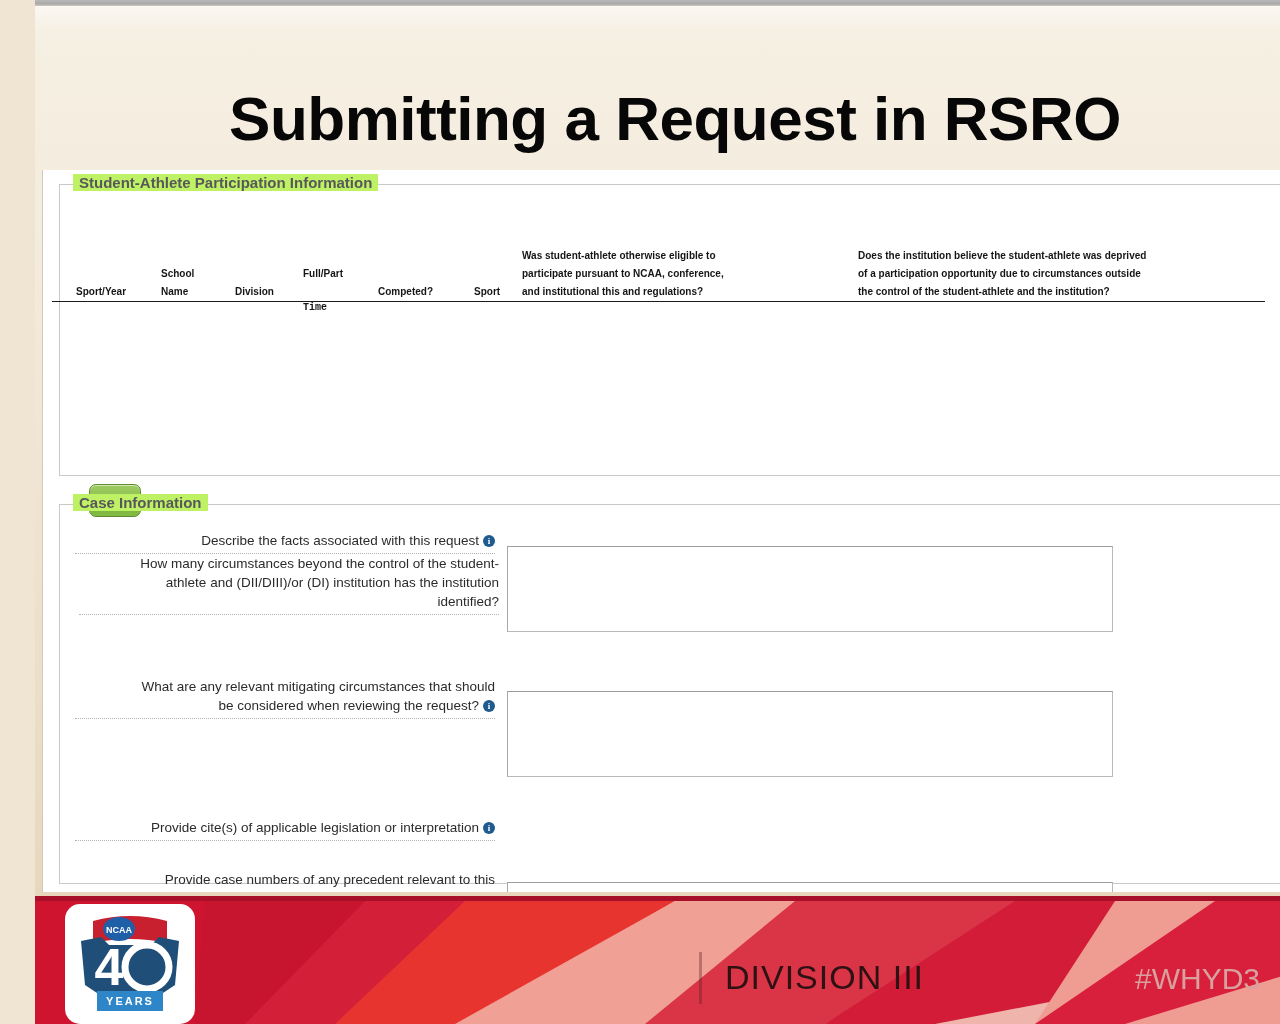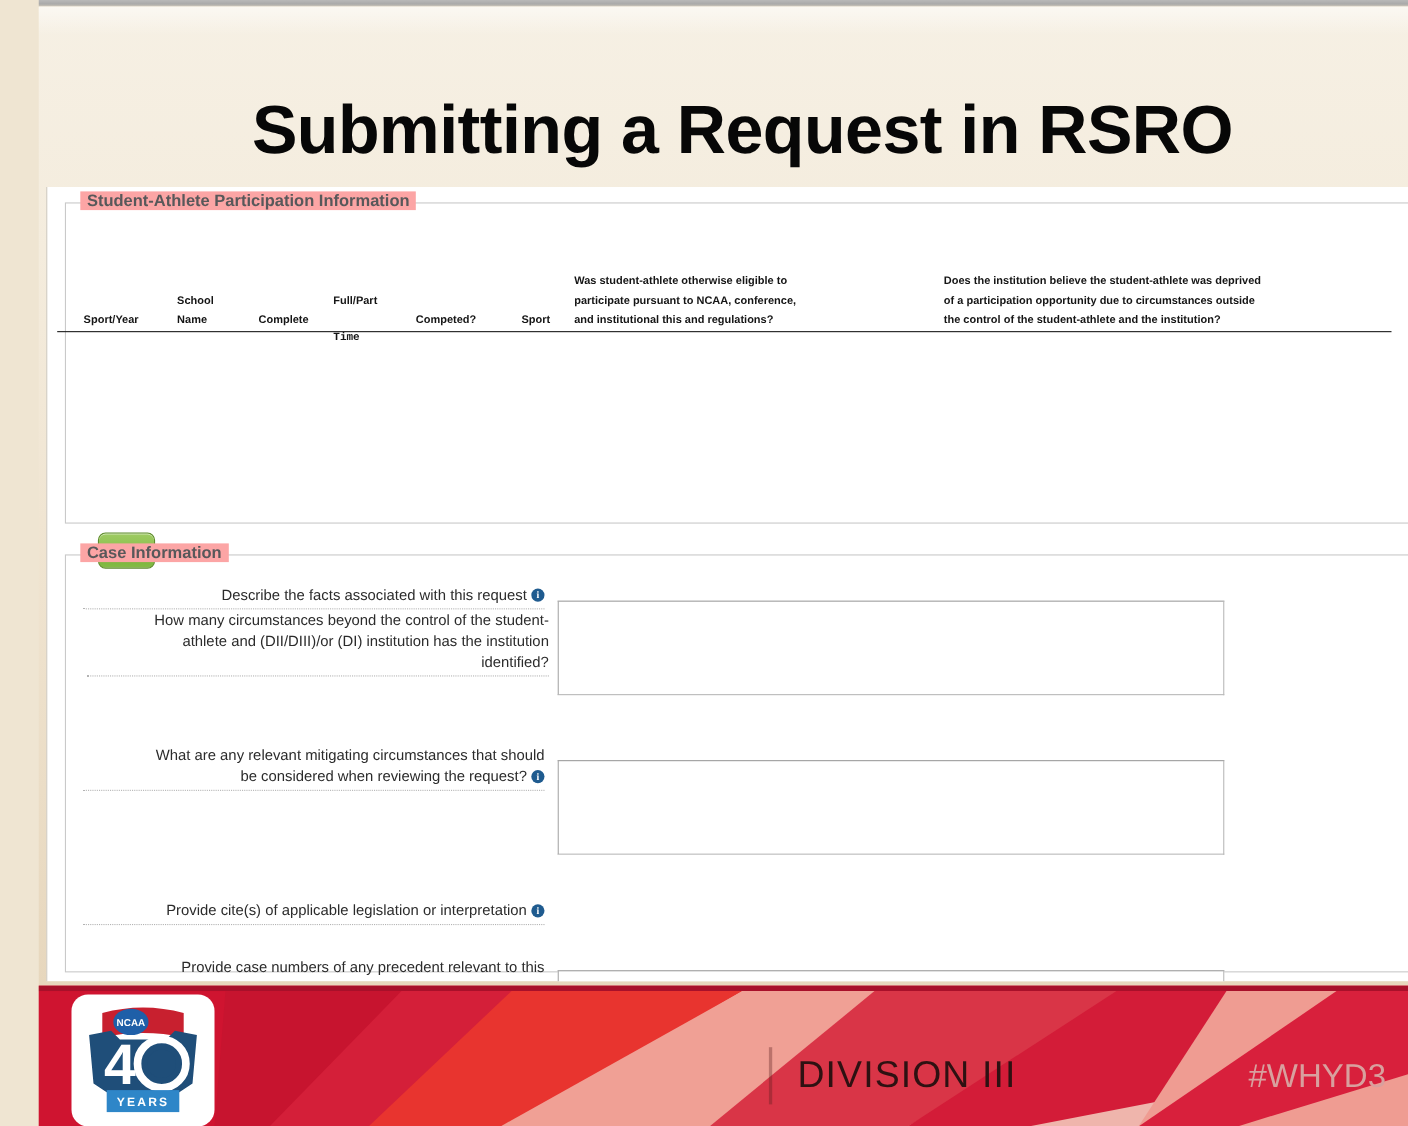--- a/index.html
+++ b/index.html
@@ -29,21 +29,21 @@
   
   .shot{
     position:absolute;left:7px;top:170px;width:1268px;height:722px;
     background:#ffffff;overflow:hidden;
     border-left:1px solid #cfc9be;border-right:1px solid #cfc9be;
   }
 
   
   .fs{position:absolute;border:1px solid #c9c9c9;}
   .fs-legend{
-    position:absolute;background:#fca5a5;padding:0 6px;
+    position:absolute;background:#bef264;padding:0 6px;
     font-size:15px;font-weight:bold;color:#58585a;white-space:nowrap;
   }
 
   
   .fs-sa{left:16px;top:14px;width:1236px;height:290px;}
   .lg-sa{left:30px;top:4px;}
   .sa-sub{position:absolute;left:24px;top:27px;font-size:13.5px;color:#2b2b2b;}
 
   
   .thead{position:absolute;left:24px;top:62px;width:1222px;height:68px;}
@@ -128,21 +128,21 @@
 
     <div class="fs fs-sa"></div>
     <div class="fs-legend lg-sa">Student-Athlete Participation Information</div>
 
     <div class="thead">
       <div class="th" style="left:9px;top:52px;">Sport/Year</div>
 
       <div class="th" style="left:94px;top:34px;">School</div>
       <div class="th" style="left:94px;top:52px;">Name</div>
 
-      <div class="th" style="left:168px;top:52px;">Complete</div>
+      <div class="th" style="left:168px;top:52px;">Division</div>
 
       <div class="th" style="left:236px;top:34px;">Full/Part</div>
       <div class="th" style="left:236px;top:68px;font-family:Liberation Mono, monospace;">Time</div>
 
       <div class="th" style="left:311px;top:52px;">Competed?</div>
 
       <div class="th" style="left:407px;top:52px;">Sport</div>
 
       <div class="th" style="left:455px;top:16px;">Was student-athlete otherwise eligible to</div>
       <div class="th" style="left:455px;top:34px;">participate pursuant to NCAA, conference,</div>

